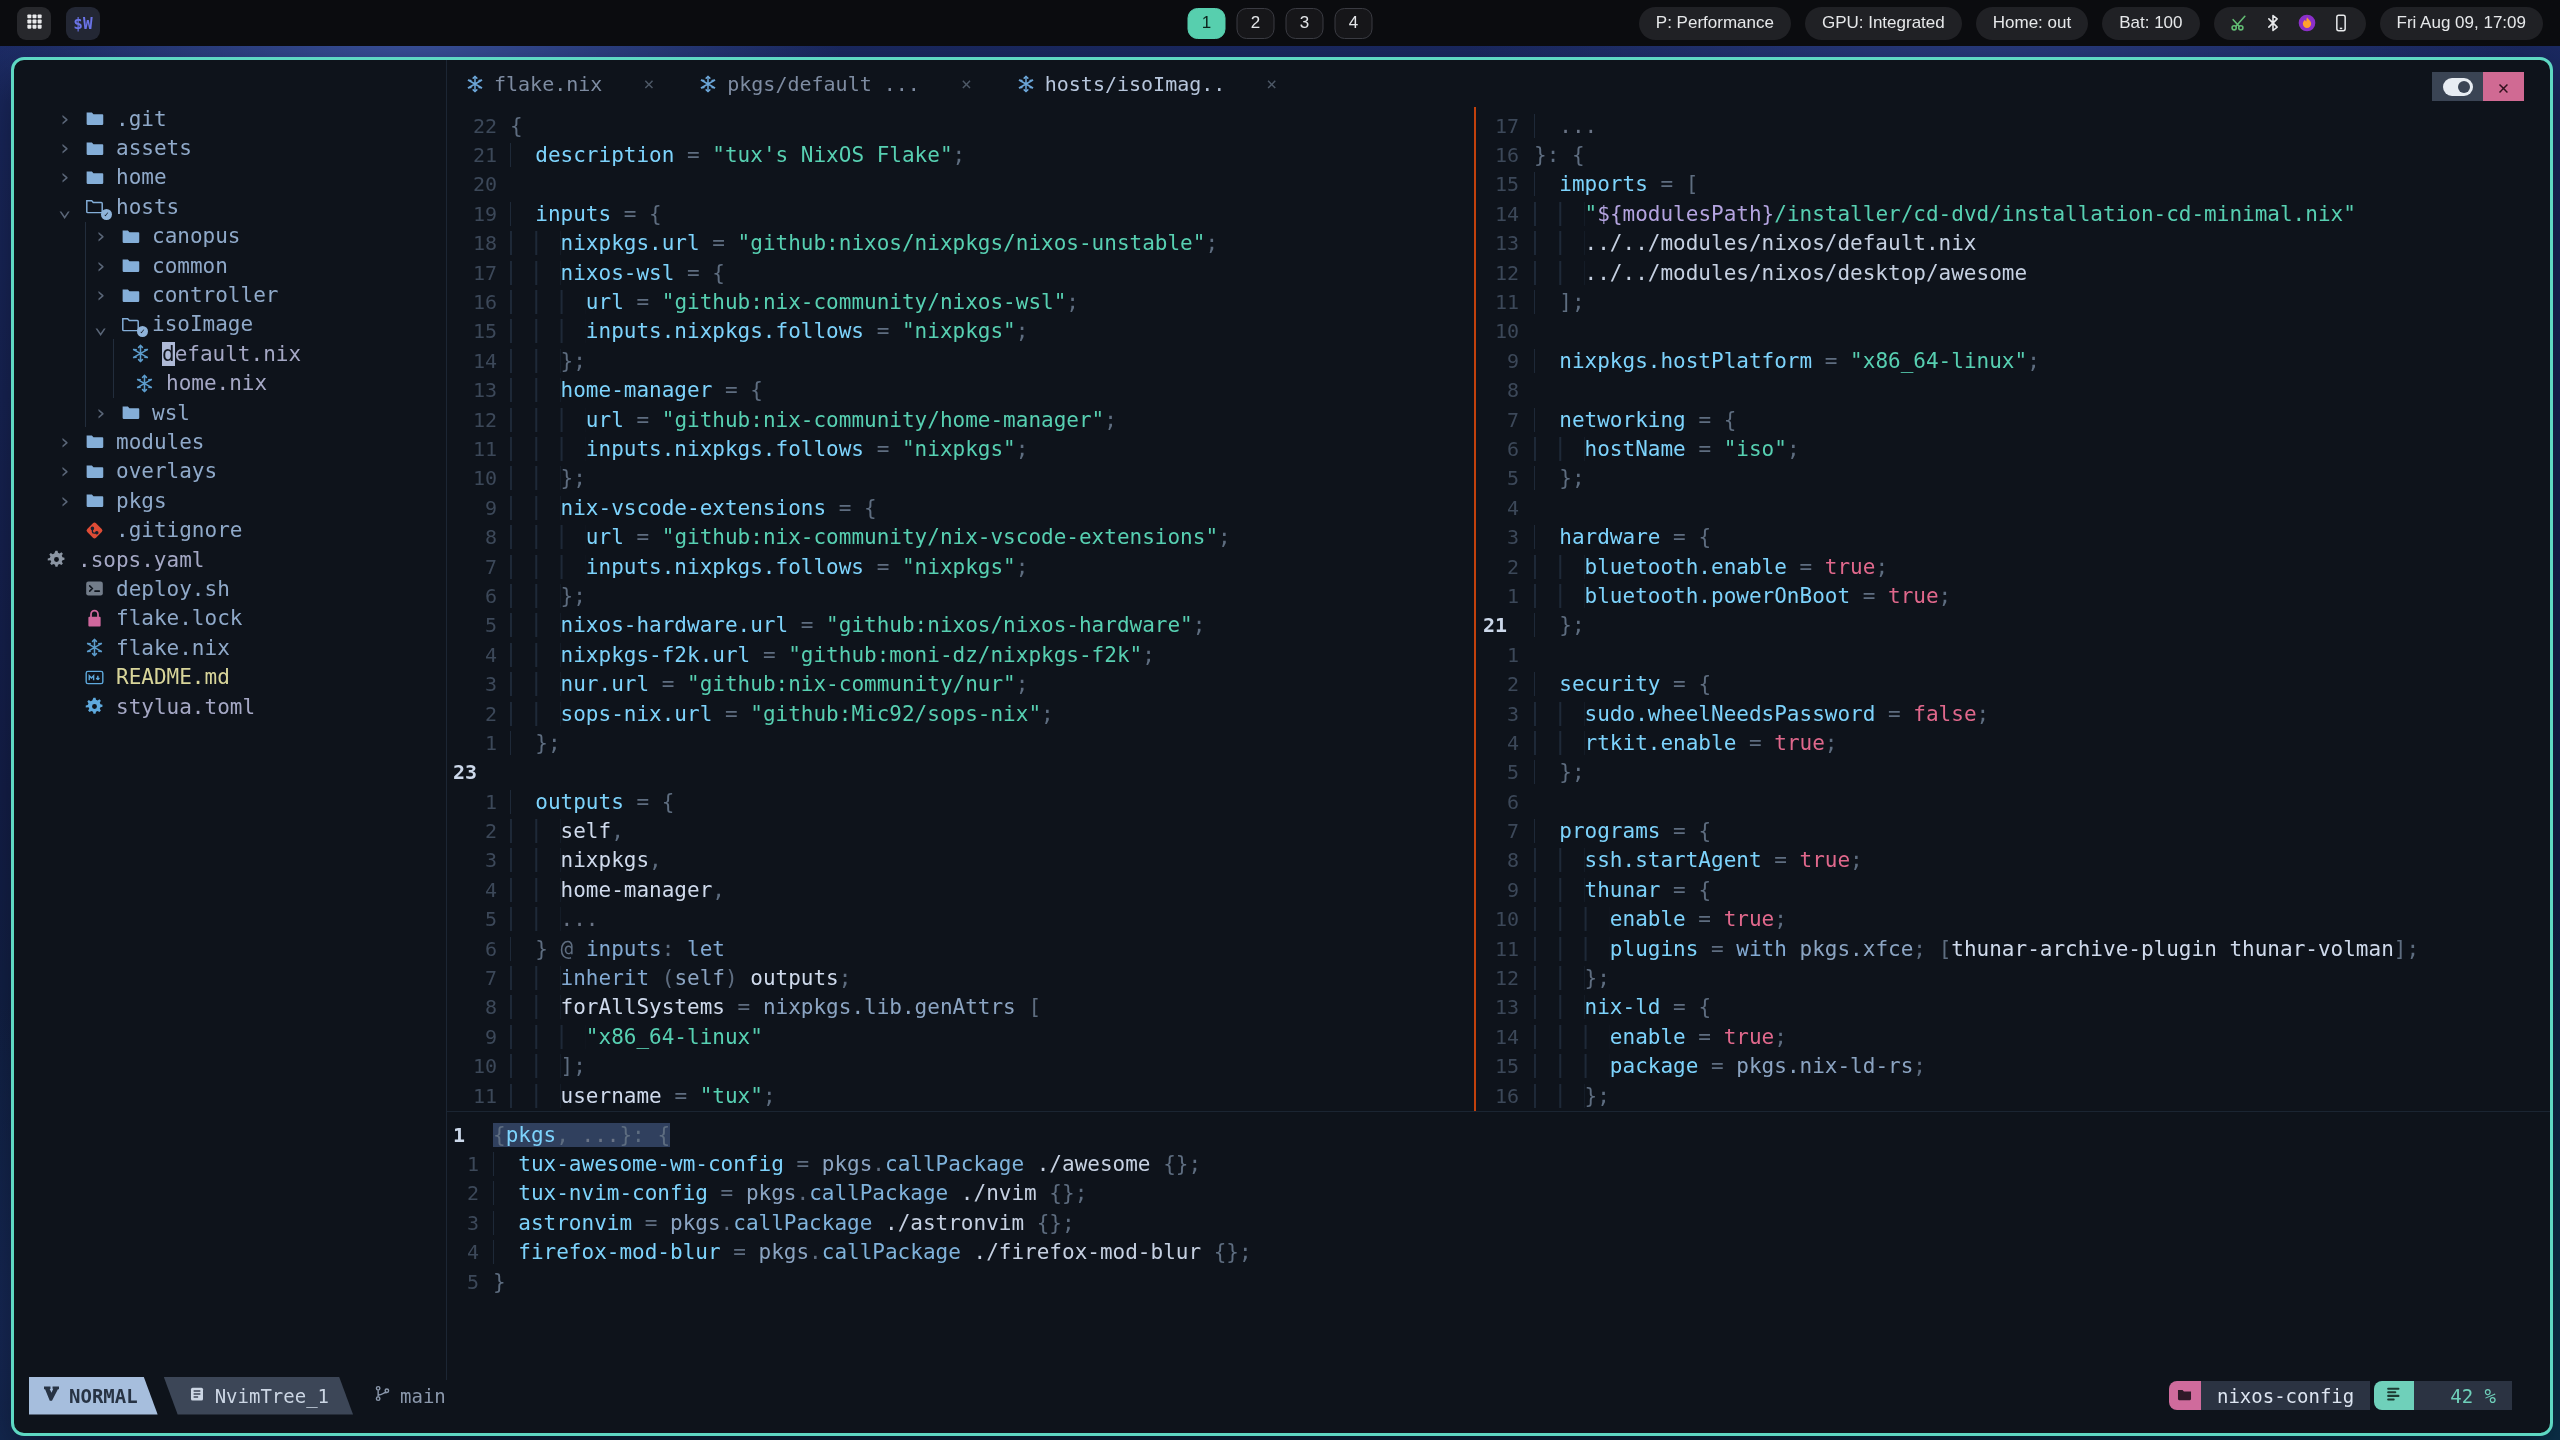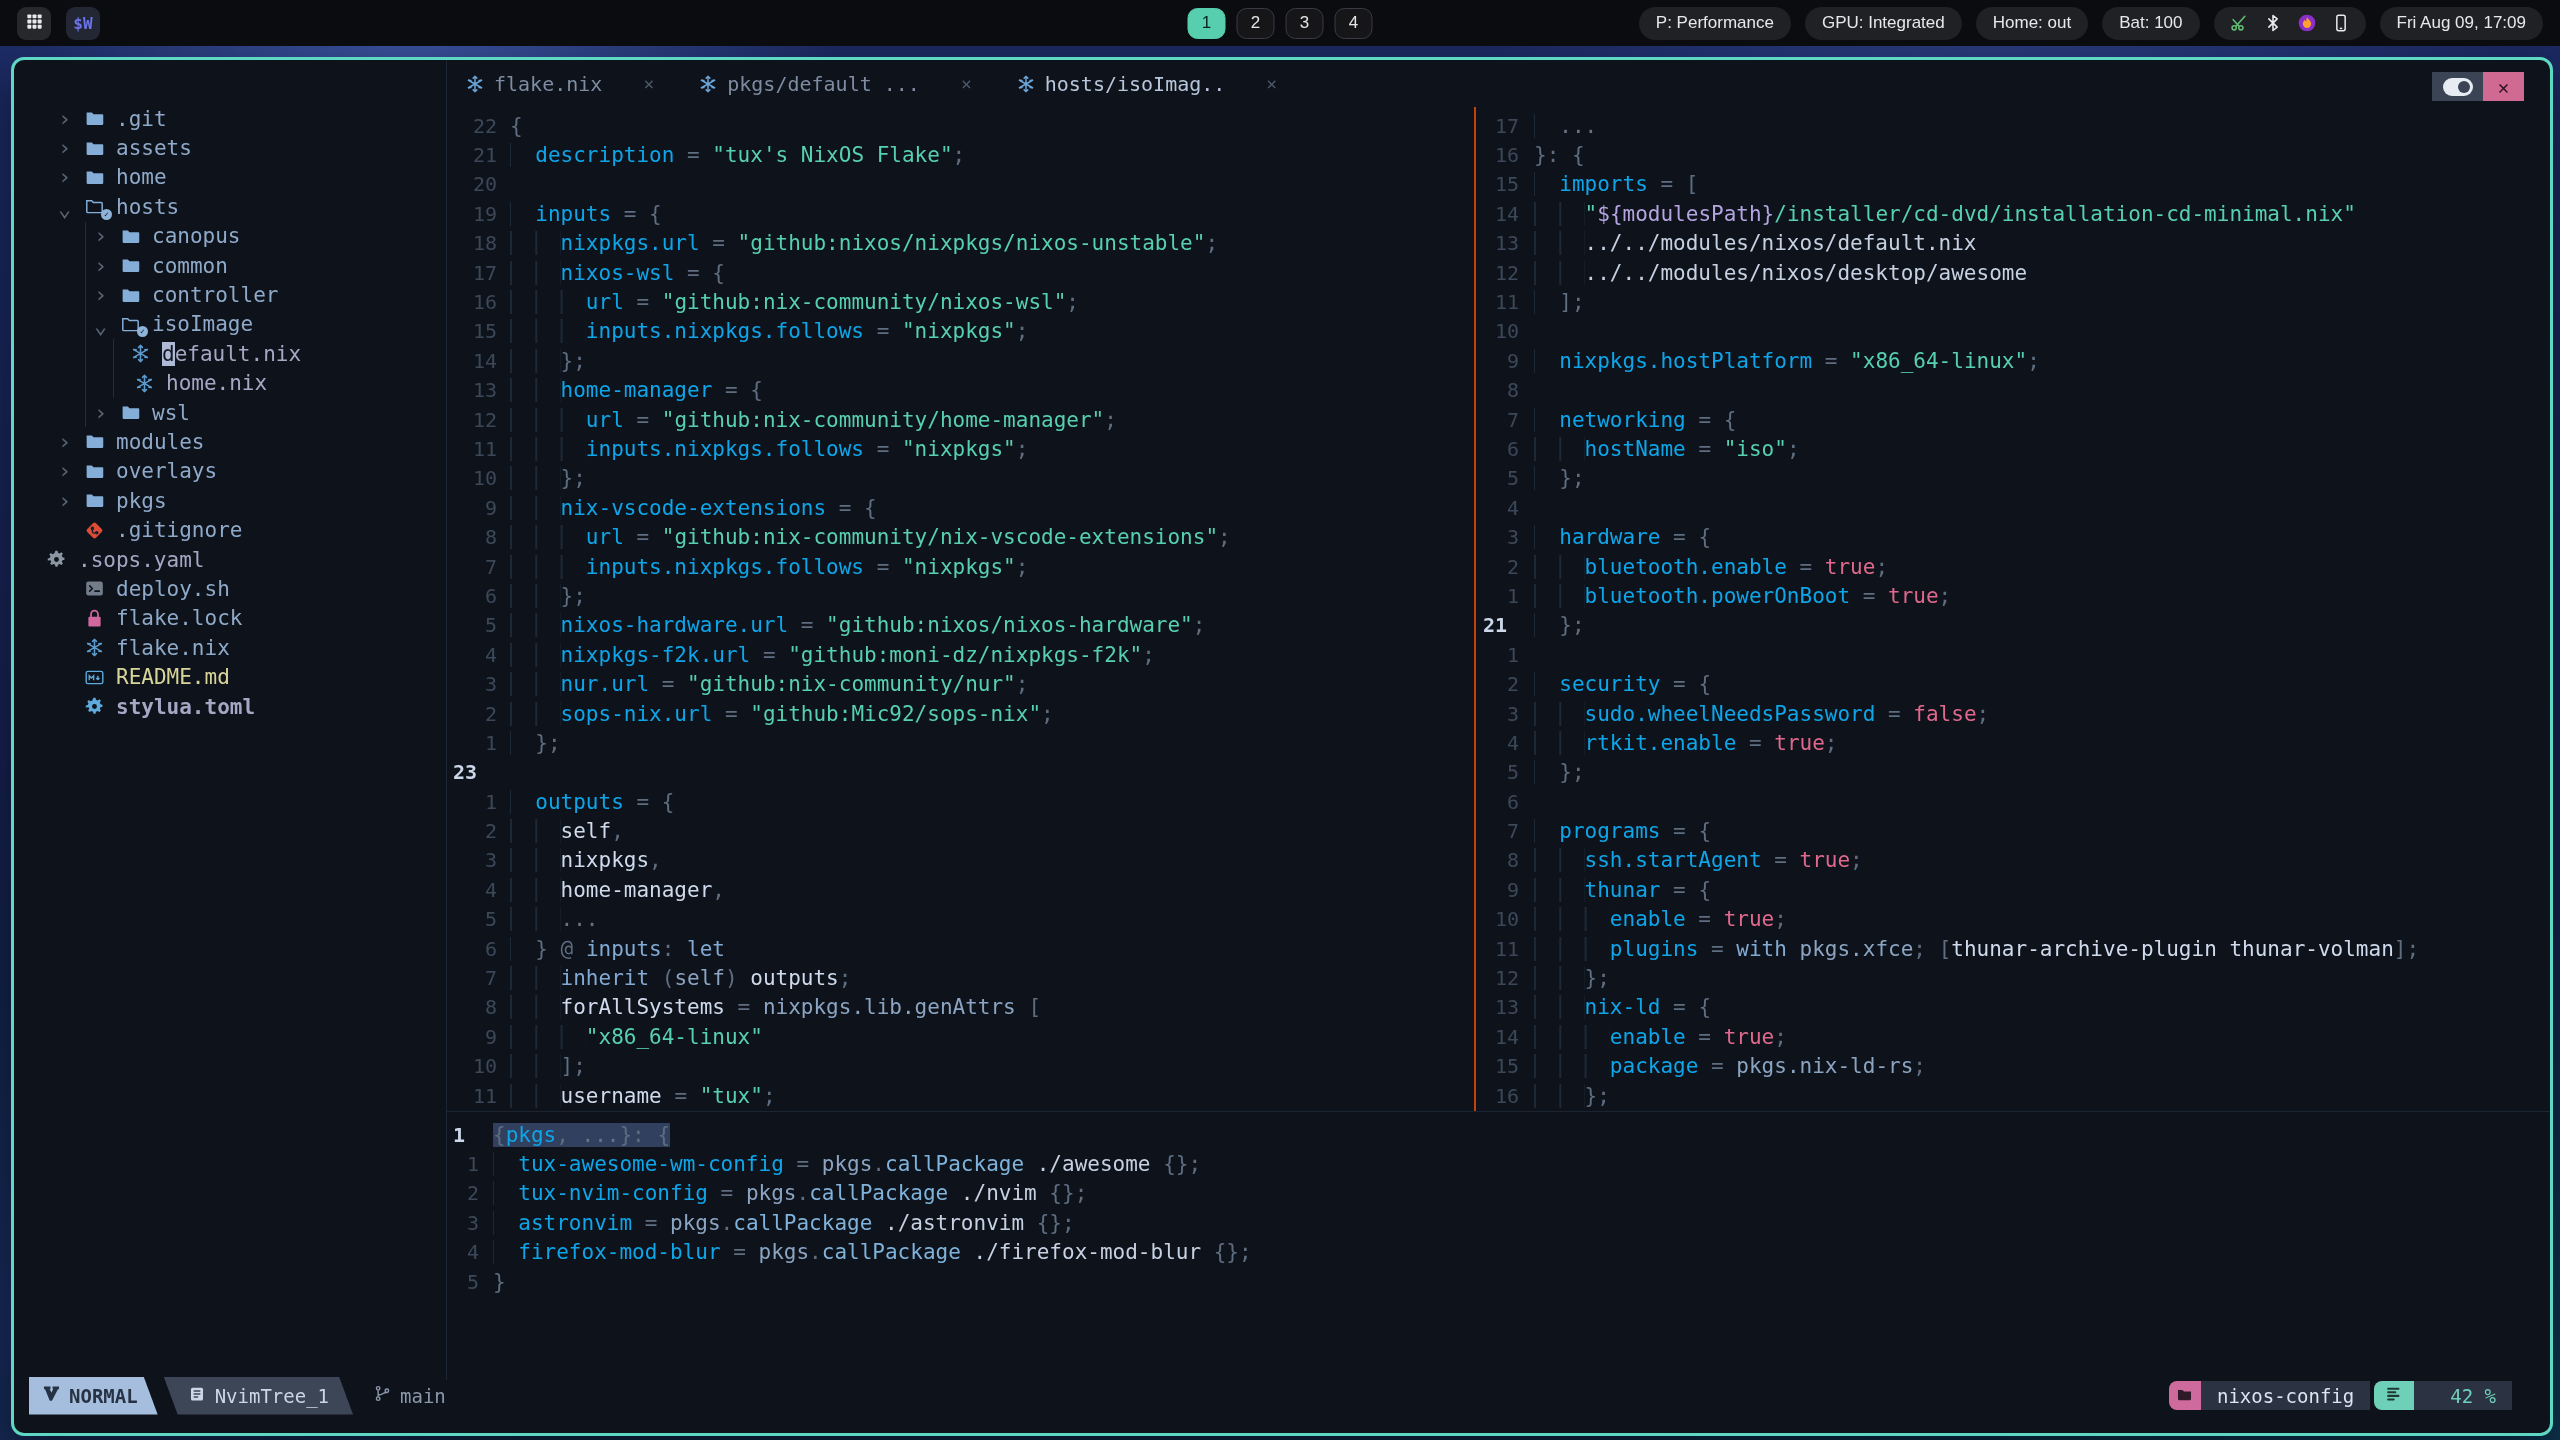--- a/index.html
+++ b/index.html
@@ -94,21 +94,21 @@
   .cl { height:29.4px; display:flex; align-items:center; }
   .ln { flex:none; text-align:right; color:#3c4859; font-size:20px; }
   .pane-left .ln { width:44px; margin-right:13px; }
   .pane-right .ln { width:36px; margin-right:15px; }
   .pane-bottom .ln { width:26px; margin-right:14px; }
   .ln.abs { text-align:left; color:#ccd8ea; font-weight:bold; }
   .code { white-space:pre; }
   .ind { background-image:linear-gradient(to right, #1e2938 1.5px, rgba(0,0,0,0) 1.5px);
     background-size:25.3px 100%; background-repeat:repeat-x; }
   .selbg { background:#30405e; }
-  .tk-p { color:#5e6d80; } .tk-a { color:#0ea5e9; } .tk-s { color:#57d0b2; }
+  .tk-p { color:#5e6d80; } .tk-a { color:#7dd3fc; } .tk-s { color:#57d0b2; }
   .tk-k { color:#82a9d2; } .tk-r { color:#8ba4c2; } .tk-b { color:#e0688c; }
   .tk-i { color:#b4a4e0; } .tk-t { color:#c6d1e2; } .tk-d { color:#6a7486; }
   .tk-f { color:#7fb3dc; } .tk-w { color:#cfdaec; }
 
   
   .statusline { height:31px; flex:none; display:flex; align-items:center; padding:0 38px 0 15px;
     font-family:"DejaVu Sans Mono", monospace; font-size:19px; }
   .seg { height:38px; display:flex; align-items:center; }
   .seg-mode { background:#a6bedd; color:#273344; font-weight:bold; gap:8px;
     padding:0 20px 0 13px; clip-path:polygon(0 0, calc(100% - 14px) 0, 100% 100%, 0 100%); }
@@ -382,21 +382,21 @@
         </div>
         <div class="trow" style="padding-left: 70px;">
           <span class="ticon icon-markdown">
             <svg viewBox="0 0 24 24" fill="none" stroke="currentColor" stroke-width="1.6">
               <rect x="2.5" y="5" width="19" height="14" rx="2"></rect>
               <path d="M6 15v-5l2.5 2.5L11 10v5M15.8 10v4.5M15.8 14.5L14 12.7M15.8 14.5l1.8-1.8"></path>
             </svg>
           </span>
           <span class="tlabel yellow">README.md</span>
         </div>
-        <div class="trow" style="padding-left: 70px; font-weight: bold;">
+        <div class="trow" style="padding-left: 70px;">
           <span class="ticon icon-gear-blue">
             <svg viewBox="0 0 24 24" fill="currentColor" fill-rule="evenodd">
               <path d="M10.8 2h2.4l.5 2.3 1.9.8 2-1.3 1.7 1.7-1.3 2 .8 1.9 2.3.5v2.4l-2.3.5-.8 1.9 1.3 2-1.7 1.7-2-1.3-1.9.8-.5 2.3h-2.4l-.5-2.3-1.9-.8-2 1.3-1.7-1.7 1.3-2-.8-1.9L2 13.2v-2.4l2.3-.5.8-1.9-1.3-2 1.7-1.7 2 1.3 1.9-.8zM12 9.2a2.8 2.8 0 1 0 0 5.6 2.8 2.8 0 0 0 0-5.6z"></path>
             </svg>
           </span>
           <span class="tlabel lavender">stylua.toml</span>
         </div>
       </div>
     <div class="main">
       <div class="tabbar" id="tabbar">

